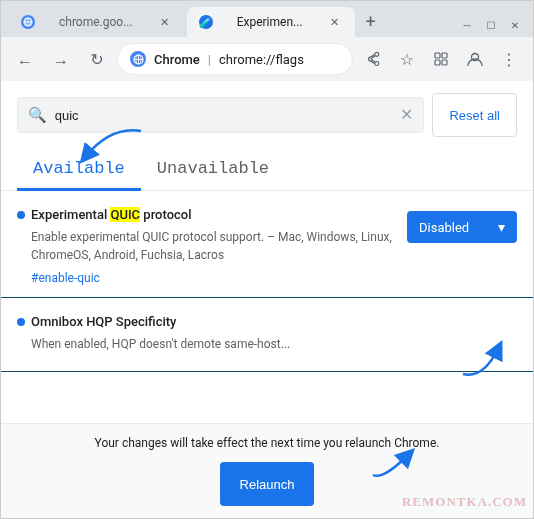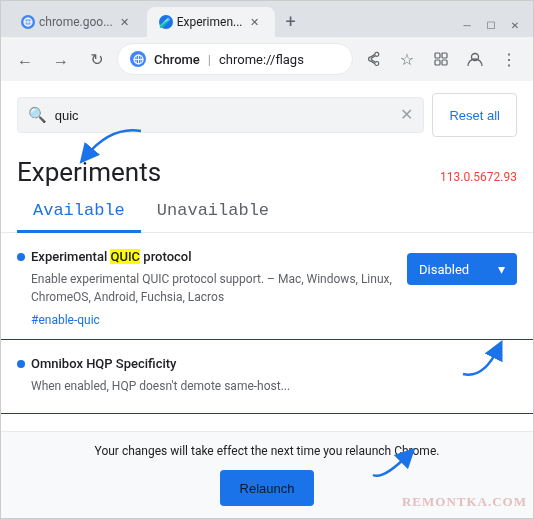--- a/index.html
+++ b/index.html
@@ -33,21 +33,21 @@
       padding-top: 6px;
       gap: 2px;
     }
 
     .tab {
       display: flex;
       align-items: center;
       height: 30px;
       border-radius: 8px 8px 0 0;
       padding: 0 12px;
-      gap: 4px;
+      gap: 24px;
       font-size: 12px;
       background: #dee1e6;
       color: #5f6368;
       max-width: 180px;
       cursor: pointer;
     }
 
     .tab.active {
       background: #f1f3f4;
       color: #202124;
@@ -396,25 +396,25 @@
     }
 
     .bottom-text {
       font-size: 12px;
       color: #202124;
       flex: 1;
     }
 
     .relaunch-btn {
       background: #1a73e8;
-      color: #0f172a;
+      color: #ffffff;
       border: none;
       border-radius: 4px;
       padding: 0 20px;
-      height: 36px;
+      height: 44px;
       font-size: 13px;
       cursor: pointer;
       white-space: nowrap;
     }
 
     
     .watermark {
       position: absolute;
       bottom: 8px;
       right: 6px;
@@ -527,24 +527,20 @@
 
     <div class="search-bar">
       <div class="search-input-wrapper">
         <span style="color:#9aa0a6; font-size:15px;">🔍</span>
         <input class="search-input" type="text" value="quic" style="">
         <span class="search-clear">✕</span>
       </div>
       <button class="reset-all-btn">Reset all</button>
     </div>
 
-    <div class="experiments-header">
-      <h1 class="experiments-title">Experiments</h1>
-      <span class="experiments-version">113.0.5672.93</span>
-    </div>
 
     <div class="tabs-bar">
       <div class="tab-item active">Available</div>
       <div class="tab-item">Unavailable</div>
     </div>
 
     <div class="experiment-item">
       <div class="experiment-row">
         <div class="experiment-left">
           <div class="experiment-title">

